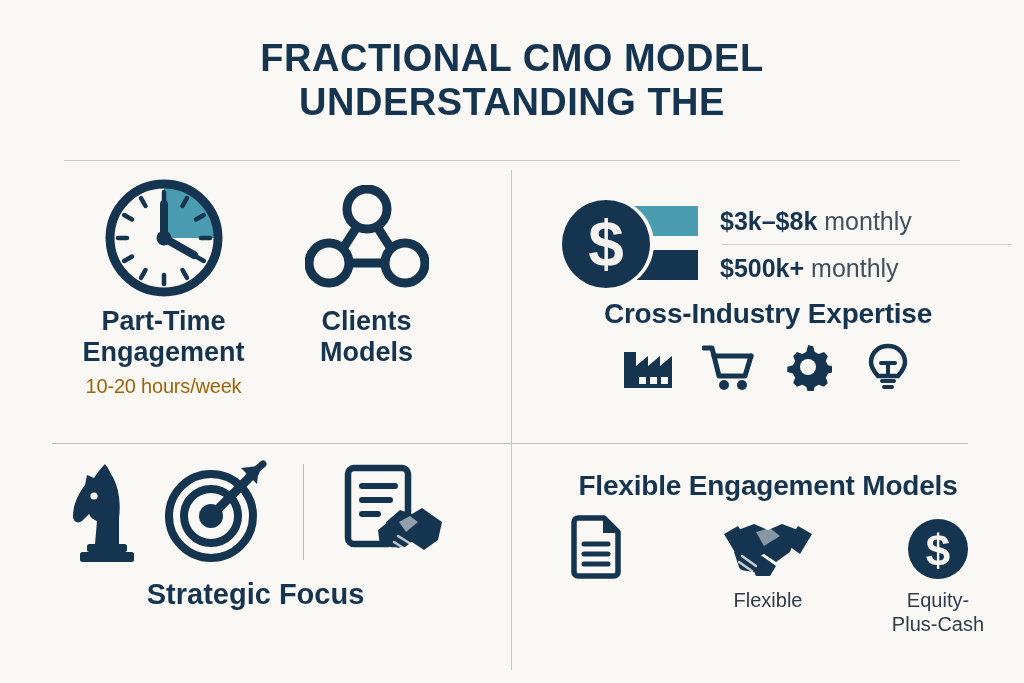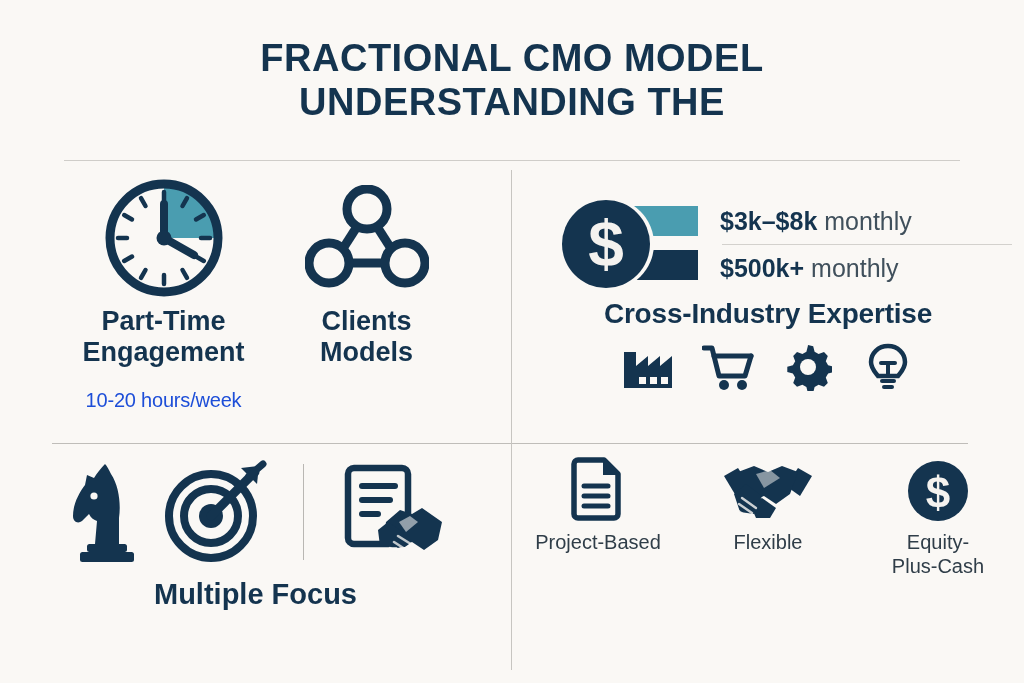--- a/index.html
+++ b/index.html
@@ -37,21 +37,21 @@
 
   
   .tl-row{display:flex;justify-content:center;align-items:flex-start;gap:60px;padding-top:14px;}
   .tl-cell{display:flex;flex-direction:column;align-items:center;}
   .tl-icon{height:112px;display:flex;align-items:center;justify-content:center;}
   .tl-label{
     font-size:27px;font-weight:bold;line-height:31px;text-align:center;
     color:#14344f;margin-top:12px;
   }
   .tl-sub{
-    font-size:20px;font-weight:normal;color:#1d4ed8;text-align:center;margin-top:21px;
+    font-size:20px;font-weight:normal;color:#a16207;text-align:center;margin-top:7px;
     letter-spacing:-0.2px;
   }
 
   
   .tr-wrap{padding:26px 0 0 0;}
   .price-row{display:flex;align-items:center;justify-content:flex-start;padding-left:48px;}
   .coin-group{position:relative;width:140px;height:100px;flex:0 0 auto;}
   .price-texts{margin-left:20px;}
   .price-line{font-size:25px;line-height:30px;white-space:nowrap;padding:6px 0;}
   .price-strong{font-weight:bold;color:#14344f;}
@@ -252,38 +252,38 @@
             <path fill="#14344f" d="M38 70 L48 62 L60 70 L52 86 L40 86 Z"></path>
             <path fill="#faf8f5" d="M59 62 L70 56 L78 62 L66 72 Z" opacity="0.55"></path>
             <g stroke="#faf8f5" stroke-width="2.6" stroke-linecap="round" opacity="0.75">
               <line x1="58" y1="76" x2="74" y2="86"></line>
               <line x1="54" y1="82" x2="68" y2="91"></line>
               <line x1="50" y1="88" x2="62" y2="95"></line>
             </g>
           </svg>
         </div>
       </div>
-      <div class="bl-label">Multiple Focus</div>
+      <div class="bl-label">Strategic Focus</div>
     </div>
   </div>
 
   <div class="quad q-br">
+    <div class="br-title">Flexible Engagement Models</div>
     <div class="models-row">
 
       <div class="model-cell">
         <div class="model-icon">
           <svg width="56" height="66" viewBox="0 0 56 66">
             <path d="M8 4 H34 L48 18 V58 a4 4 0 0 1 -4 4 H8 a4 4 0 0 1 -4 -4 V8 a4 4 0 0 1 4 -4 Z" fill="none" stroke="#14344f" stroke-width="5.5" stroke-linejoin="round"></path>
             <path d="M33 5 L33 19 L47 19 Z" fill="#14344f"></path>
             <line x1="14" y1="30" x2="38" y2="30" stroke="#14344f" stroke-width="5" stroke-linecap="round"></line>
             <line x1="14" y1="40" x2="38" y2="40" stroke="#14344f" stroke-width="5" stroke-linecap="round"></line>
             <line x1="14" y1="50" x2="38" y2="50" stroke="#14344f" stroke-width="5" stroke-linecap="round"></line>
           </svg>
         </div>
-        <div class="model-label">Project-Based</div>
       </div>
 
       <div class="model-cell">
         <div class="model-icon">
           <svg width="96" height="62" viewBox="0 0 96 62">
             <path fill="#14344f" d="M4 16 L18 8 L30 26 L16 36 Z"></path>
             <path fill="#14344f" d="M92 16 L78 8 L66 26 L80 36 Z"></path>
             <path fill="#14344f" d="M18 12 L34 6 L48 12 L62 6 L78 12 L70 34 L56 44 L44 36 L30 42 L18 32 Z"></path>
             <path fill="#14344f" d="M14 34 L26 24 L42 36 L34 54 L20 52 Z"></path>
             <path fill="#14344f" d="M30 44 L42 38 L56 48 L50 58 L36 58 Z"></path>

